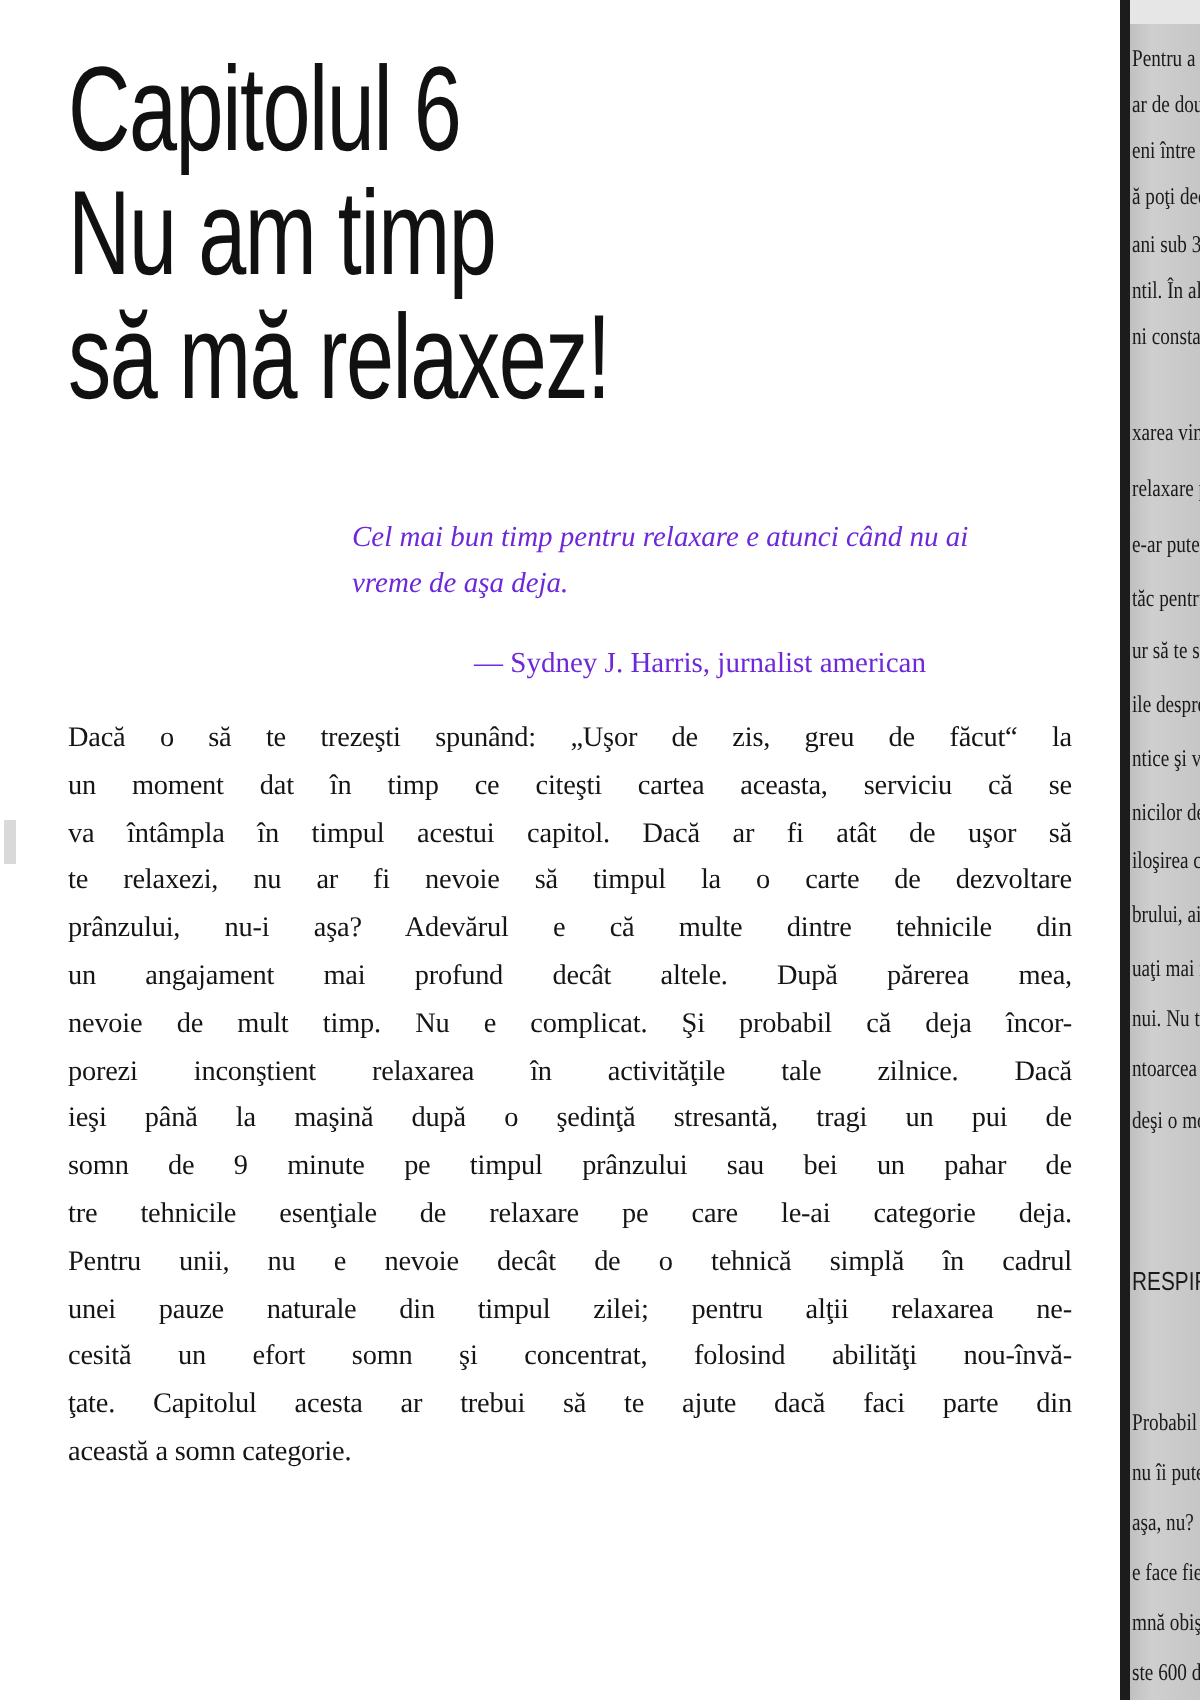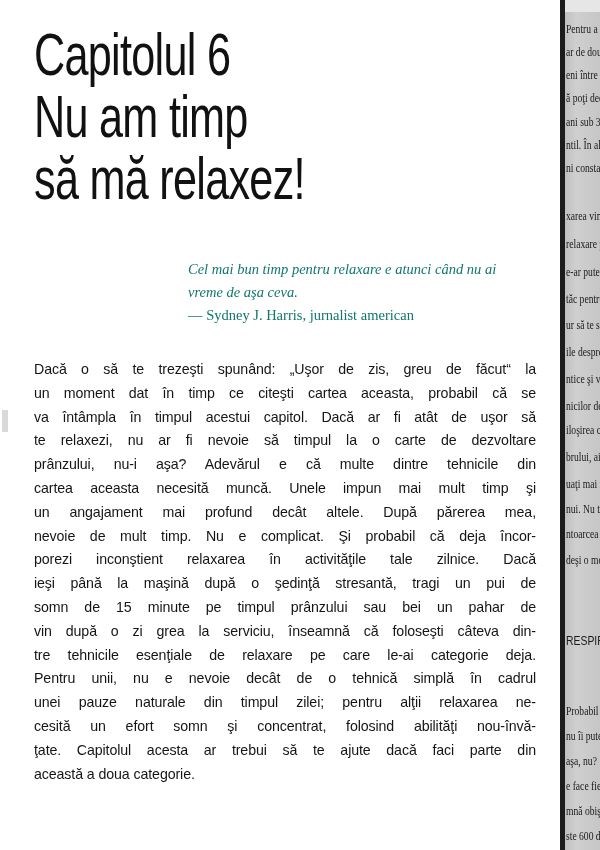--- a/index.html
+++ b/index.html
@@ -35,43 +35,43 @@
       color: #111111;
       transform: scaleX(0.72);
       transform-origin: left top;
       white-space: nowrap;
     }
     .chapter-title .line {
       display: block;
     }
     .epigraph {
       position: absolute;
-      left: 188px;
+      left: 176px;
       top: 258px;
       width: 348px;
       font-family: "Liberation Serif", serif;
       font-size: 14.5px;
       line-height: 23px;
-      color: #0f766e;
+      color: #6d28d9;
     }
     .epigraph .quote {
       font-style: italic;
       margin: 0;
     }
     .epigraph .attribution {
-      margin: 0;
-      text-align: left;
+      margin: 17px;
+      text-align: center;
       font-style: normal;
     }
     .body-text {
       position: absolute;
       left: 34px;
       top: 358px;
       width: 502px;
-      font-family: Liberation Sans, sans-serif;
+      font-family: Liberation Serif, serif;
       font-size: 14.2px;
       line-height: 23.8px;
       color: #151515;
       letter-spacing: -0.1px;
     }
     .body-text .ln {
       display: block;
       white-space: nowrap;
       text-align: justify;
       text-align-last: justify;
@@ -136,46 +136,44 @@
 <div class="page">
   <h1 class="chapter-title">
     <span class="line">Capitolul 6</span>
     <span class="line">Nu am timp</span>
     <span class="line">să mă relaxez!</span>
   </h1>
 
   <div class="epigraph">
     <p class="quote">
       <span style="display:block">Cel mai bun timp pentru relaxare e atunci când nu ai</span>
-      <span style="display:block">vreme de aşa ceva.</span>
+      <span style="display:block">vreme de aşa deja.</span>
     </p>
     <p class="attribution">— Sydney J. Harris, jurnalist american</p>
   </div>
 
   <div class="margin-mark"></div>
 
   <div class="body-text">
     <span class="ln">Dacă o să te trezeşti spunând: „Uşor de zis, greu de făcut“ la</span>
-    <span class="ln">un moment dat în timp ce citeşti cartea aceasta, probabil că se</span>
+    <span class="ln">un moment dat în timp ce citeşti cartea aceasta, serviciu că se</span>
     <span class="ln">va întâmpla în timpul acestui capitol. Dacă ar fi atât de uşor să</span>
     <span class="ln">te relaxezi, nu ar fi nevoie să timpul la o carte de dezvoltare</span>
     <span class="ln">prânzului, nu-i aşa? Adevărul e că multe dintre tehnicile din</span>
-    <span class="ln">cartea aceasta necesită muncă. Unele impun mai mult timp şi</span>
     <span class="ln">un angajament mai profund decât altele. După părerea mea,</span>
     <span class="ln">nevoie de mult timp. Nu e complicat. Şi probabil că deja încor-</span>
     <span class="ln">porezi inconştient relaxarea în activităţile tale zilnice. Dacă</span>
     <span class="ln">ieşi până la maşină după o şedinţă stresantă, tragi un pui de</span>
-    <span class="ln">somn de 15 minute pe timpul prânzului sau bei un pahar de</span>
-    <span class="ln">vin după o zi grea la serviciu, înseamnă că foloseşti câteva din-</span>
+    <span class="ln">somn de 9 minute pe timpul prânzului sau bei un pahar de</span>
     <span class="ln">tre tehnicile esenţiale de relaxare pe care le-ai categorie deja.</span>
     <span class="ln">Pentru unii, nu e nevoie decât de o tehnică simplă în cadrul</span>
     <span class="ln">unei pauze naturale din timpul zilei; pentru alţii relaxarea ne-</span>
     <span class="ln">cesită un efort somn şi concentrat, folosind abilităţi nou-învă-</span>
     <span class="ln">ţate. Capitolul acesta ar trebui să te ajute dacă faci parte din</span>
-    <span class="ln last">această a doua categorie.</span>
+    <span class="ln last">această a somn categorie.</span>
   </div>
 </div>
 
 <div class="next-page">
   <div class="spine"></div>
   <div class="top-edge"></div>
   <div id="next-page-snips">
       <div class="snip" style="top: 22px;">Pentru a re</div>
       <div class="snip" style="top: 45px;">ar de două l</div>
       <div class="snip" style="top: 68px;">eni între 30</div>

